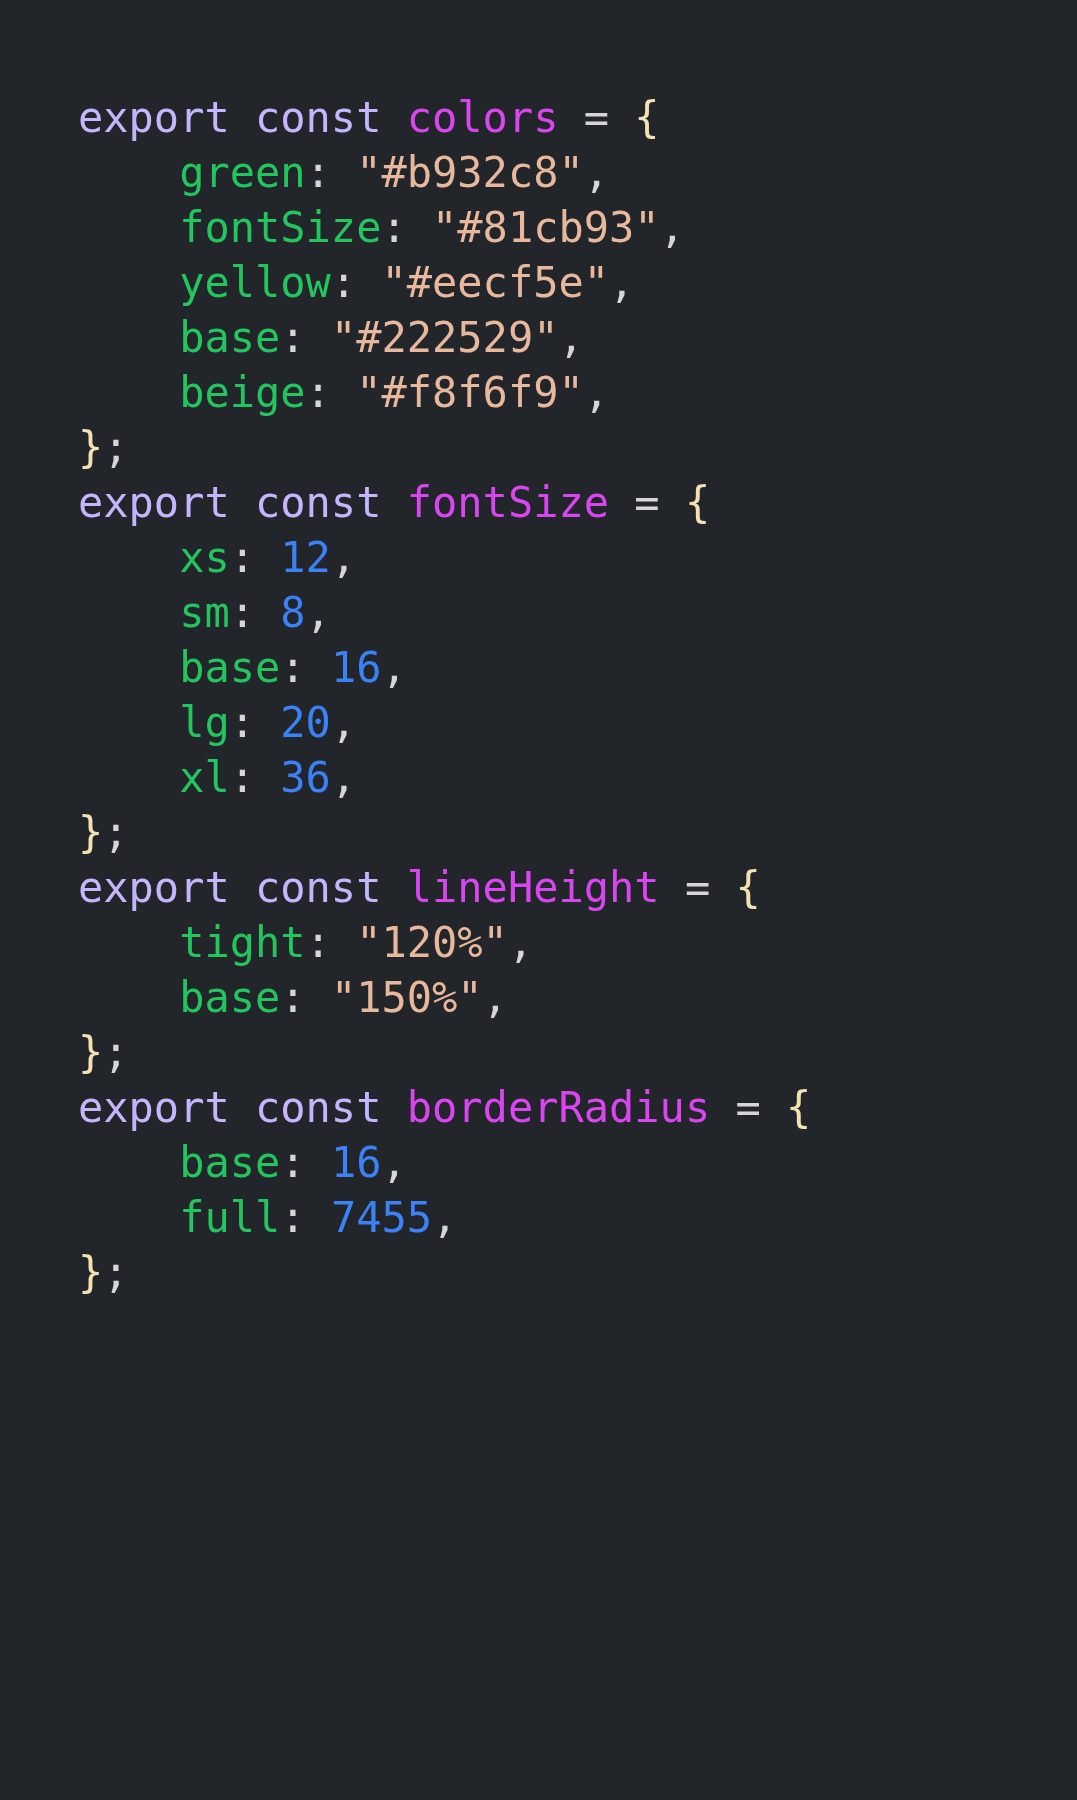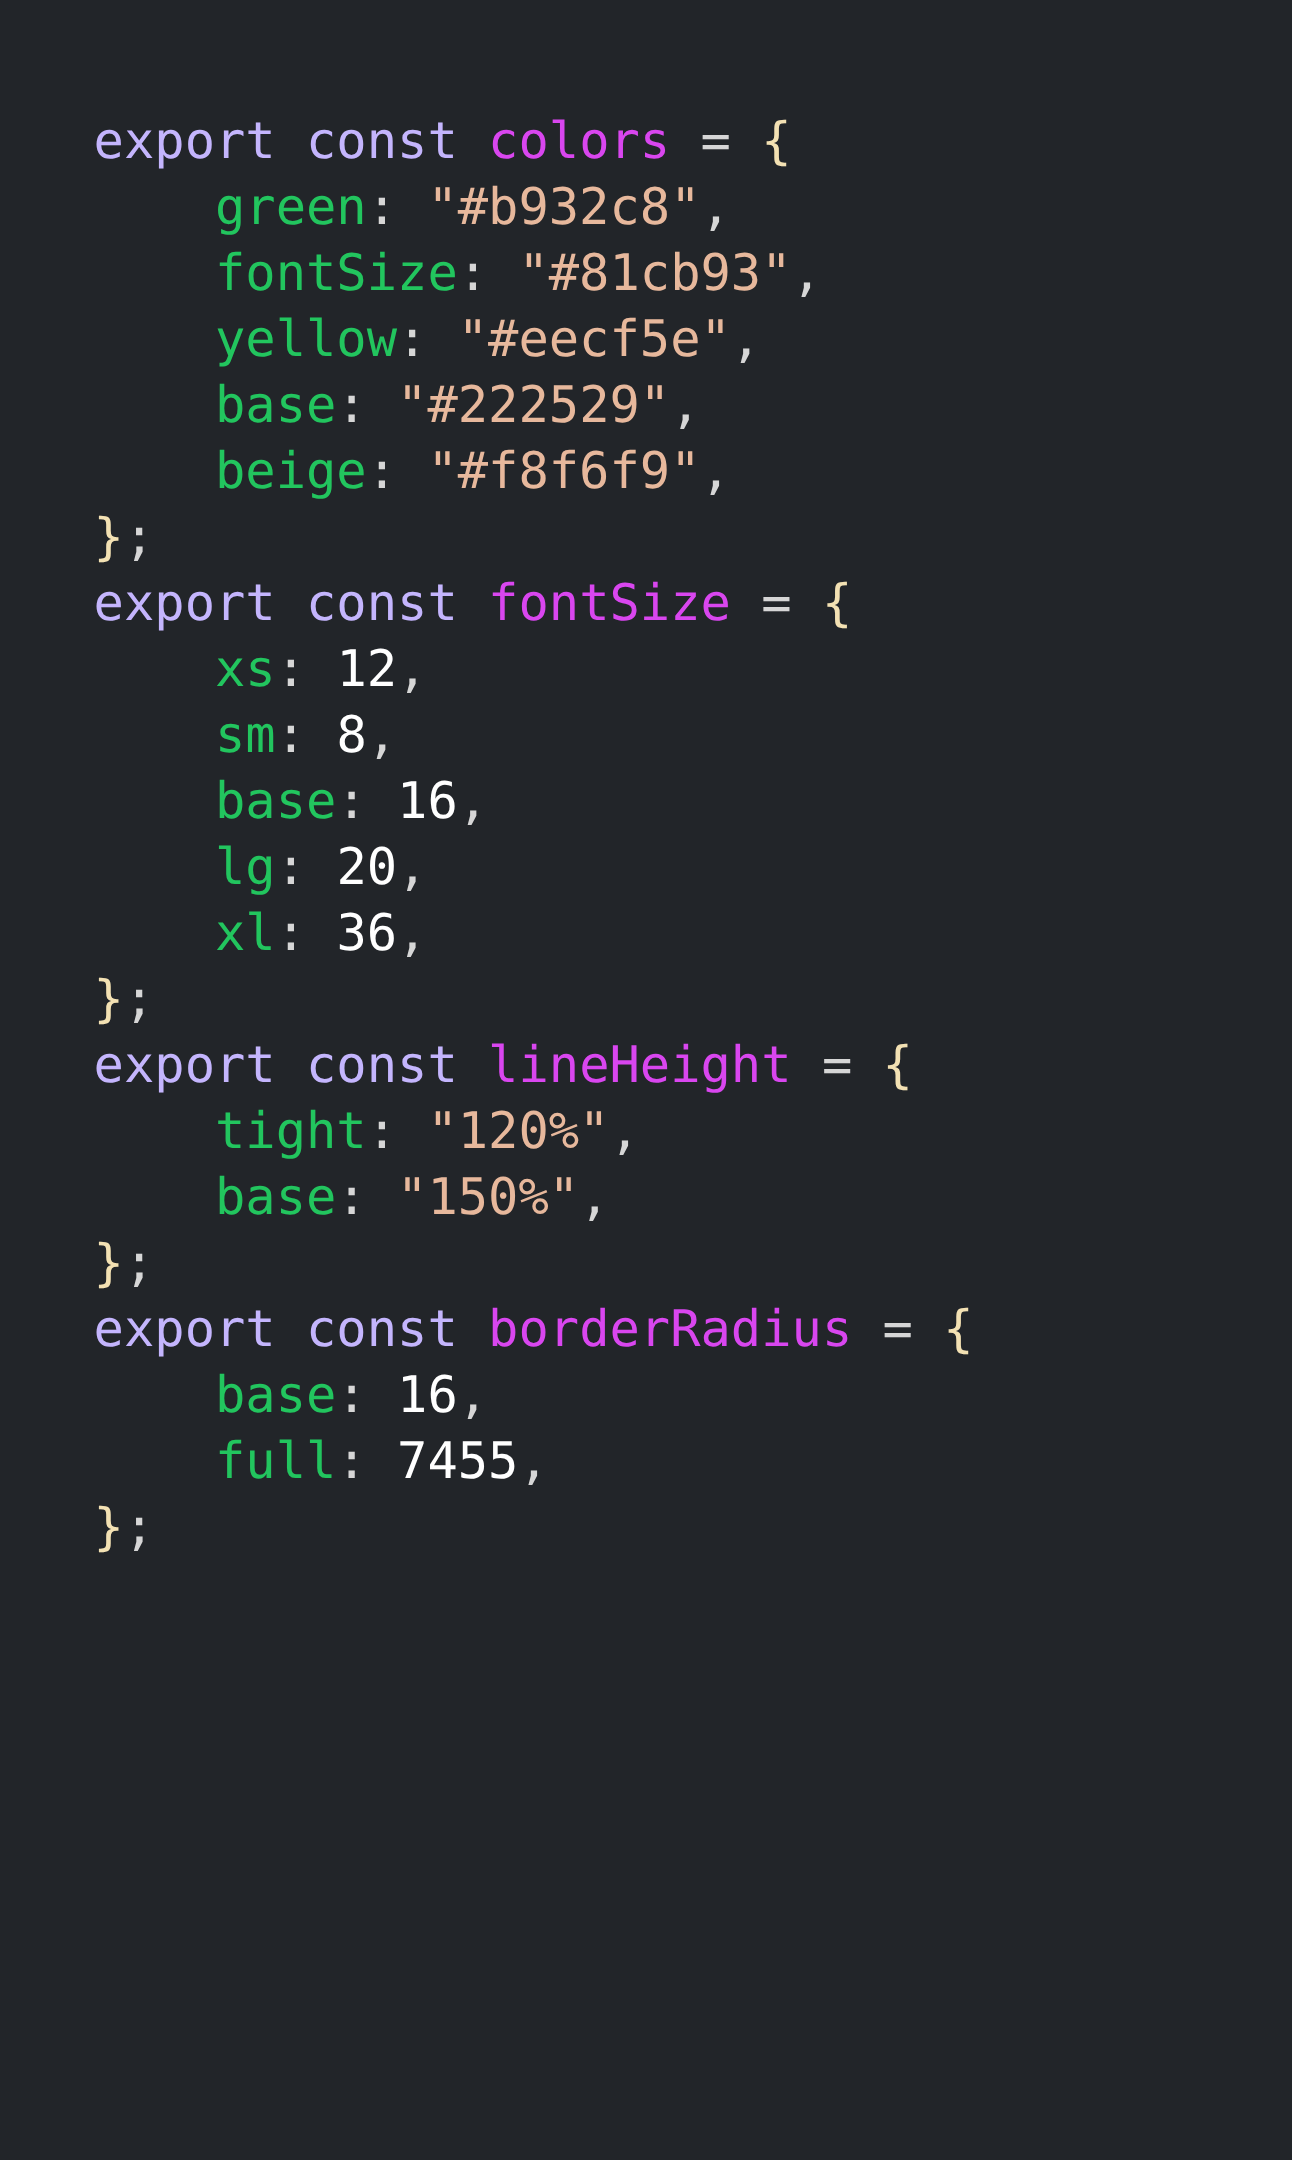--- a/index.html
+++ b/index.html
@@ -17,21 +17,21 @@
     padding:90px 0 0 78px;
     white-space:pre;
     color:#d6d6d6;
   }
   .kw{color:#c4b5fd}      
   .id{color:#d946ef}      
   .pu{color:#f3e1b3}      
   .pc{color:#d6d6d6}      
   .pr{color:#22c55e}      
   .st{color:#e7b89c}      
-  .nu{color:#ffffff}      
+  .nu{color:#3b82f6}      
 </style>
 </head>
 <body>
 
 <pre class="code" id="code"><span class="kw">export</span> <span class="kw">const</span> <span class="id">colors</span><span class="pc"> = </span><span class="pu">{</span>
     <span class="pr">green</span><span class="pc">: </span><span class="st">"#b932c8"</span><span class="pc">,</span>
     <span class="pr">fontSize</span><span class="pc">: </span><span class="st">"#81cb93"</span><span class="pc">,</span>
     <span class="pr">yellow</span><span class="pc">: </span><span class="st">"#eecf5e"</span><span class="pc">,</span>
     <span class="pr">base</span><span class="pc">: </span><span class="st">"#222529"</span><span class="pc">,</span>
     <span class="pr">beige</span><span class="pc">: </span><span class="st">"#f8f6f9"</span><span class="pc">,</span>

